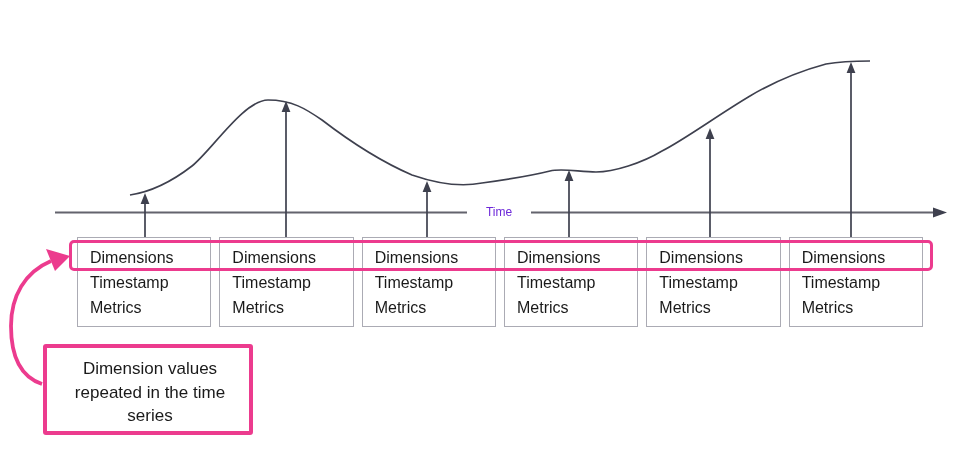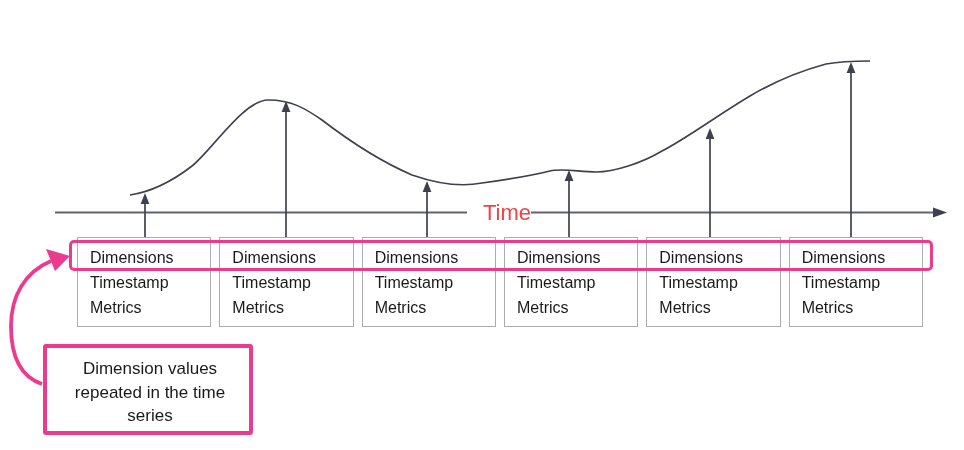--- a/index.html
+++ b/index.html
@@ -24,22 +24,22 @@
   .axis-line{stroke:var(--axis);stroke-width:1.8;}
   .axis-head{fill:var(--curve);}
   .va-line{stroke:var(--curve);stroke-width:1.7;}
   .va-head{fill:var(--curve);}
   .callout-arrow-path{fill:none;stroke:var(--accent);stroke-width:3.8;}
   .callout-arrow-head{fill:var(--accent);}
 
   .time-label{
     position:absolute;left:467px;top:200px;width:64px;height:25px;
     background:#ffffff;
-    font-size:22px;line-height:25px;text-align:right;
-    color:#ef4444;
+    font-size:12px;line-height:25px;text-align:center;
+    color:#6d28d9;
   }
 
   .boxes-row{
     position:absolute;left:77px;top:237px;width:846px;height:90px;
     display:flex;gap:8px;
   }
   .record-box{
     flex:1;
     background:#ffffff;
     border:1px solid var(--box-border);

